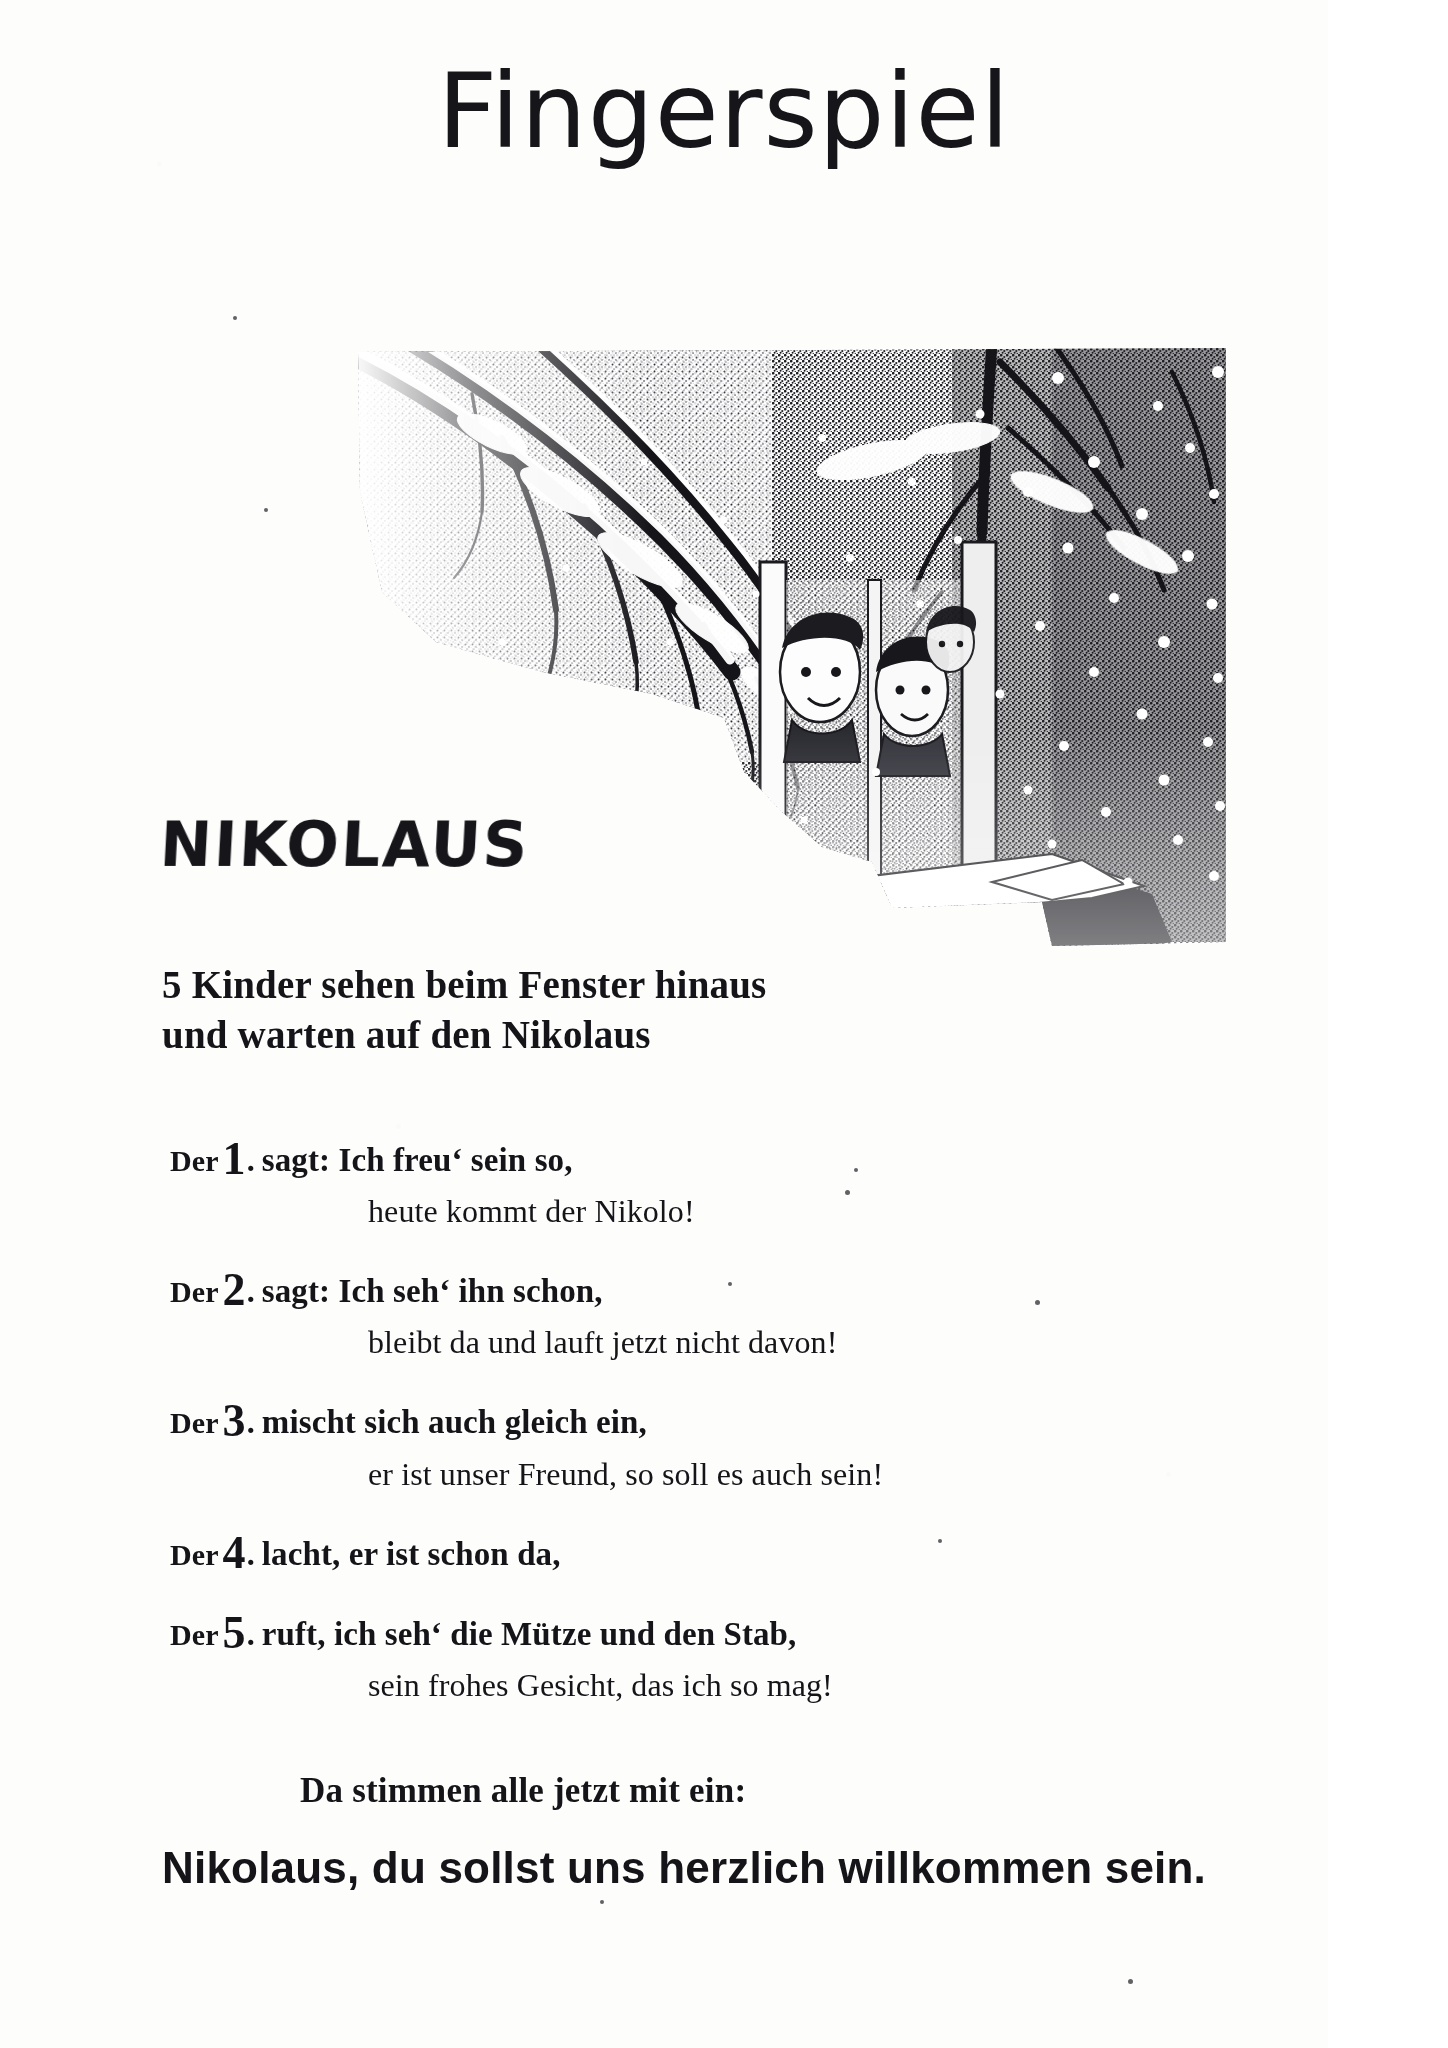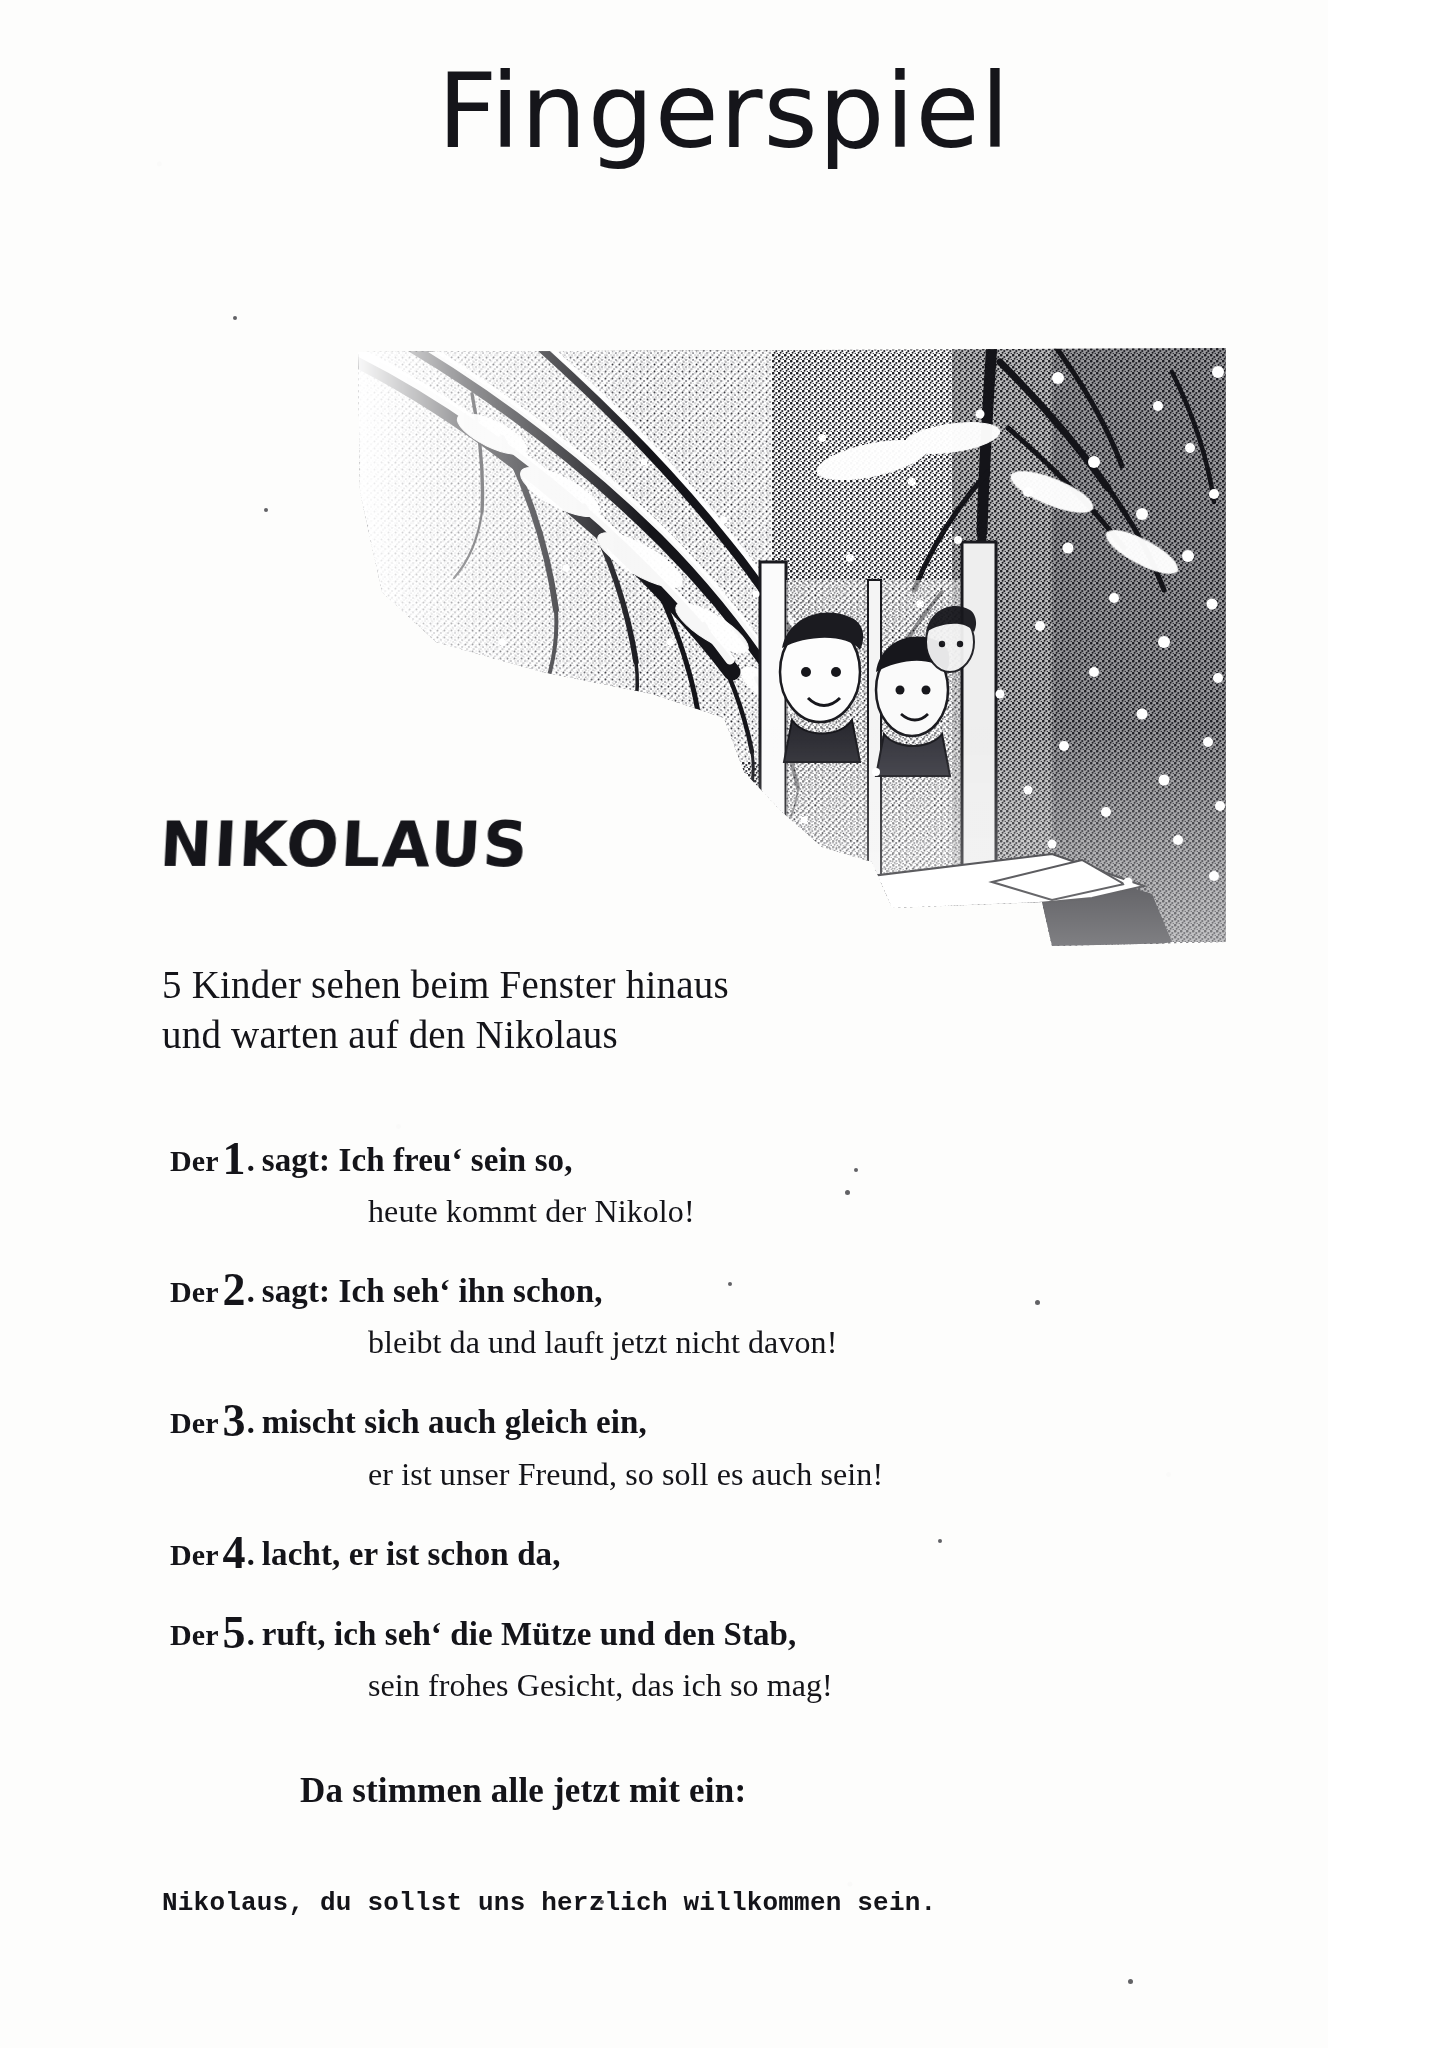--- a/index.html
+++ b/index.html
@@ -83,21 +83,21 @@
     position: absolute;
     left: 0;
     top: 960px;
     width: 1448px;
     color: #141419;
   }
 
   .intro {
     margin-left: 162px;
     font-family: "Liberation Serif", serif;
-    font-weight: 400;
+    font-weight: 700;
     font-size: 39px;
     line-height: 1.28;
     letter-spacing: .2px;
   }
 
   .stanzas {
     margin-top: 80px;
   }
 
   .stanza {
@@ -151,24 +151,24 @@
     margin-left: 300px;
     font-family: "Liberation Serif", serif;
     font-weight: 700;
     font-size: 35px;
     letter-spacing: .2px;
     white-space: nowrap;
   }
 
   .closing-line-2 {
     margin-left: 162px;
-    margin-top: 77px;
-    font-family: Liberation Mono, monospace;
-    font-weight: 700;
-    font-size: 26px;
+    margin-top: 32px;
+    font-family: Liberation Sans, sans-serif;
+    font-weight: 700;
+    font-size: 44px;
     letter-spacing: .2px;
     white-space: nowrap;
   }
 </style>
 </head>
 <body>
 
 <div id="page">
 
   <div class="paper-noise"></div>

